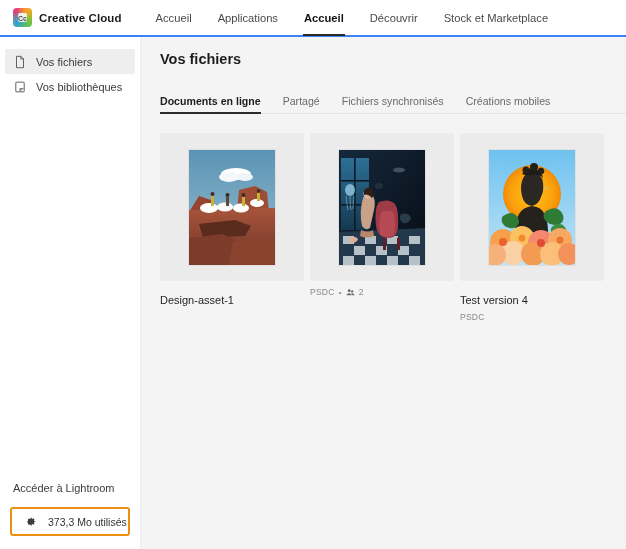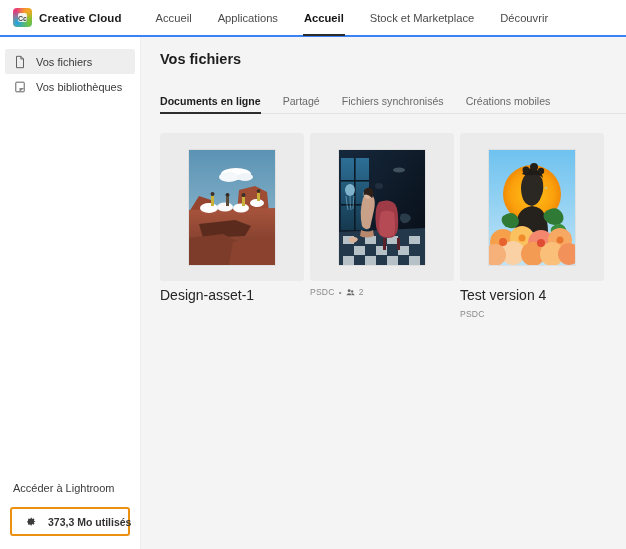--- a/index.html
+++ b/index.html
@@ -186,21 +186,20 @@
     height: 29px;
     border: 2px solid #eb9010;
     border-radius: 3px;
     display: flex;
     align-items: center;
     gap: 11px;
     padding: 0 11px;
     box-sizing: border-box;
     cursor: pointer;
     background: #ffffff;
-    font-weight: bold;
   }
   .gear-icon {
     width: 14px;
     height: 14px;
     flex: none;
     color: #3c3c3c;
     display: flex;
     align-items: center;
     justify-content: center;
   }
@@ -280,23 +279,23 @@
     width: 86px;
     height: 115px;
     background: #cfcfcf;
     position: relative;
     overflow: hidden;
     box-shadow: 0 0 0 1px rgba(0,0,0,0.05);
   }
   .thumb svg { display: block; width: 100%; height: 100%; }
 
   .card-name {
-    font-size: 14px;
+    font-size: 11px;
     color: #252525;
-    margin-top: 6px;
+    margin-top: 13px;
     white-space: nowrap;
     overflow: hidden;
     text-overflow: ellipsis;
   }
   .card-meta {
     font-size: 8.6px;
     color: #8a8a8a;
     margin-top: 6px;
     display: flex;
     align-items: center;
@@ -324,22 +323,22 @@
     <div class="brand">
       <span class="cc-logo">
           <span class="cc-mark">Cc</span>
         </span>
       <span class="brand-name">Creative Cloud</span>
     </div>
     <div class="topnav">
       <div class="topnav-item">Accueil</div>
       <div class="topnav-item">Applications</div>
       <div class="topnav-item active">Accueil</div>
+      <div class="topnav-item">Découvrir</div>
       <div class="topnav-item">Stock et Marketplace</div>
-      <div class="topnav-item">Découvrir</div>
     </div>
   </div>
 
   <div class="body">
 
     <div class="sidebar">
       <div class="side-items">
 
         <div class="side-item active">
           <span class="side-icon">

